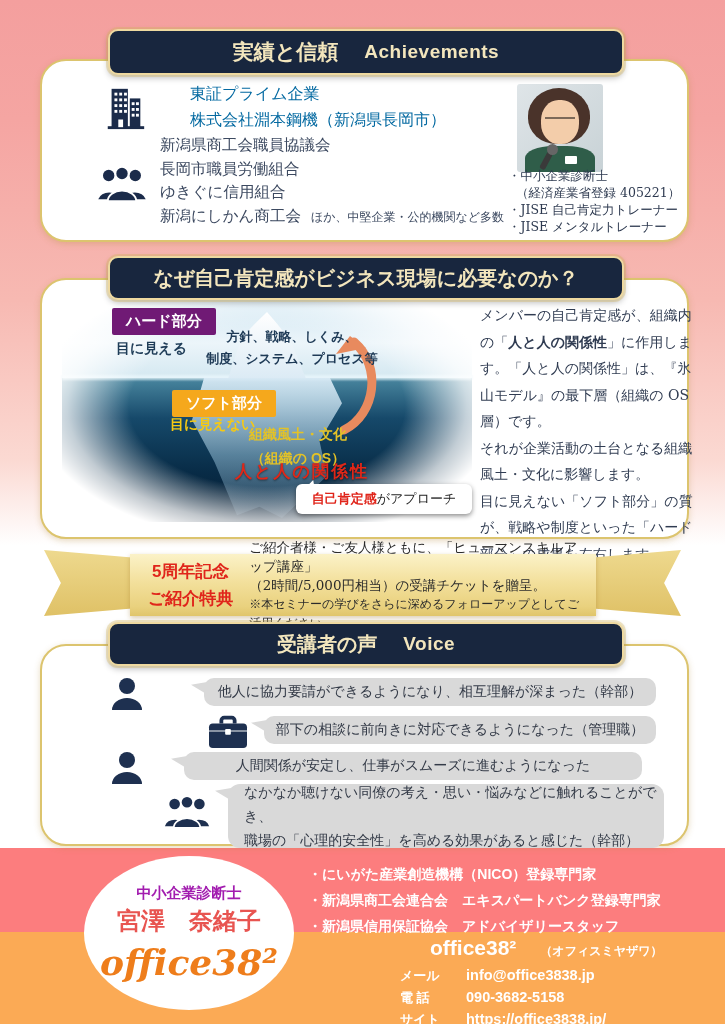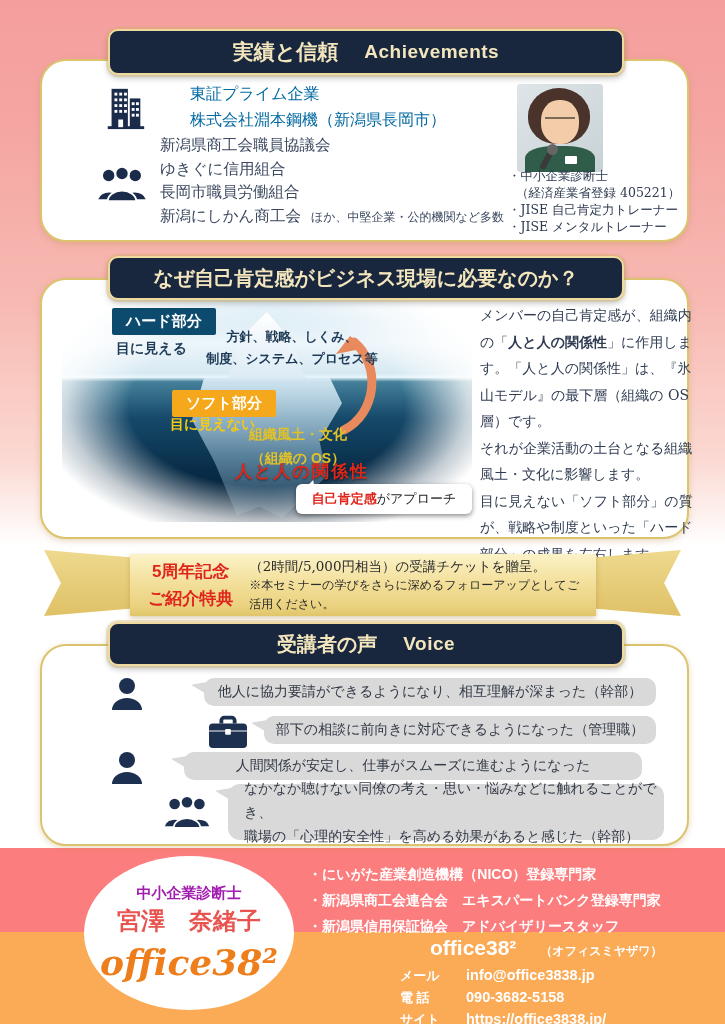--- a/index.html
+++ b/index.html
@@ -44,21 +44,21 @@
   .ib-waterline{position:absolute;left:0;top:75px;right:0;height:5px;background:rgba(235,247,252,.75);filter:blur(1px);}
   .ib-berg-top{position:absolute;left:162px;top:12px;width:86px;height:66px;
     background:linear-gradient(180deg,#ffffff,#dcebf5);
     clip-path:polygon(50% 0,62% 18%,78% 45%,95% 100%,5% 100%,20% 40%,38% 15%);}
   .ib-berg-bottom{position:absolute;left:130px;top:78px;width:150px;height:140px;
     background:linear-gradient(180deg,rgba(216,234,245,.95),rgba(150,192,216,.55) 55%,rgba(118,160,192,.18));
     clip-path:polygon(8% 0,92% 0,100% 18%,85% 45%,90% 70%,60% 100%,45% 92%,30% 98%,15% 60%,0 30%);}
   .ib-vignette{position:absolute;inset:0;pointer-events:none;z-index:4;
     background:radial-gradient(ellipse 58% 62% at 50% 48%,rgba(255,255,255,0) 58%,rgba(255,255,255,.75) 84%,#ffffff 98%);}
   .ib-label{z-index:6;font-weight:bold;}
-  .ib-hard-box{left:50px;top:8px;background:#0c4a6e;color:#fff;font-size:15px;padding:4px 14px;border-radius:2px;}
+  .ib-hard-box{left:50px;top:8px;background:#701a75;color:#fff;font-size:15px;padding:4px 14px;border-radius:2px;}
   .ib-hard-sub{left:54px;top:40px;color:#1f3d58;font-size:14px;}
   .ib-hard-items{left:130px;top:26px;width:200px;text-align:center;color:#1e3a56;font-size:13px;line-height:22px;}
   .ib-hard-items span{display:block;}
   .ib-soft-box{left:110px;top:90px;background:#f5a81c;color:#fff;font-size:15px;padding:4px 14px;border-radius:2px;}
   .ib-soft-sub{left:108px;top:116px;color:#f6c913;font-size:14px;}
   .ib-under{left:156px;top:122px;width:160px;text-align:center;color:#e3c227;font-size:14px;line-height:24px;}
   .ib-under span{display:block;}
   .ib-rel{left:140px;top:160px;width:200px;text-align:center;color:#e02718;font-size:17px;letter-spacing:2px;text-shadow:0 1px 2px rgba(0,0,0,.45);}
   .ib-arrow{left:256px;top:28px;z-index:6;}
   .ib-callout{left:234px;top:184px;width:176px;height:30px;background:#fff;border-radius:6px;z-index:7;
@@ -83,21 +83,21 @@
   .ribbon-lines .l3{font-size:12px;line-height:19px;}
   
   .v-icon{color:#1e3050;z-index:3;}
   .vb{position:absolute;background:#d9d9d9;border-radius:10px;display:flex;align-items:center;justify-content:center;
     font-size:14px;color:#333a47;z-index:2;}
   .vb::before{content:'';position:absolute;left:-13px;top:3px;width:22px;height:17px;background:#d9d9d9;
     clip-path:polygon(100% 0,100% 100%,0 22%);}
   .vb1{left:162px;top:32px;width:452px;height:28px;}
   .vb2{left:222px;top:70px;width:392px;height:28px;}
   .vb3{left:142px;top:106px;width:458px;height:28px;}
-  .vb4{left:186px;top:138px;width:436px;height:56px;border-radius:12px;flex-direction:column;align-items:flex-start;justify-content:center;padding-left:16px;box-sizing:border-box;line-height:24px;}
+  .vb4{left:186px;top:138px;width:436px;height:64px;border-radius:12px;flex-direction:column;align-items:flex-start;justify-content:center;padding-left:16px;box-sizing:border-box;line-height:24px;}
   
   .footer-pink{position:absolute;left:0;top:848px;width:725px;height:84px;background:#fc7d7e;}
   .footer-orange{position:absolute;left:0;top:932px;width:725px;height:92px;background:#fbaa55;}
   .footer-circle{position:absolute;left:84px;top:856px;width:210px;height:154px;background:#fff;border-radius:50%;
     display:flex;flex-direction:column;align-items:center;justify-content:center;z-index:4;}
   .fc-role{color:#a21caf;font-weight:bold;font-size:15px;}
   .fc-name{color:#e85450;font-weight:bold;font-size:24px;margin-top:2px;}
   .fc-logo{color:#ee7d1b;font-family:"DejaVu Serif",serif;font-style:italic;font-weight:bold;font-size:36px;margin-top:4px;}
   .footer-creds{position:absolute;left:308px;top:861px;color:#fff;font-weight:bold;font-size:14px;line-height:26px;z-index:4;}
   .footer-contact{position:absolute;left:400px;top:936px;color:#fff;z-index:4;}
@@ -157,22 +157,22 @@
         <circle cx="12" cy="11" r="6"></circle>
         <circle cx="40" cy="11" r="6"></circle>
         <path d="M1 36 a12 10 0 0 1 23 0 z"></path>
         <path d="M28 36 a12 10 0 0 1 23 0 z"></path>
         <circle cx="26" cy="9" r="7" stroke="#ffffff" stroke-width="2"></circle>
         <path d="M11 38 a15 11 0 0 1 30 0 z" stroke="#ffffff" stroke-width="2"></path>
       </g>
     </svg>
     <div class="abs org-block">
       <div>新潟県商工会職員協議会</div>
+      <div>長岡市職員労働組合</div>
       <div>ゆきぐに信用組合</div>
-      <div>長岡市職員労働組合</div>
       <div><span>新潟にしかん商工会</span><span class="org-note">ほか、中堅企業・公的機関など多数</span></div>
     </div>
     <div class="abs photo">
       <div class="hair"></div>
       <div class="face"></div>
       <div class="glasses"></div>
       <div class="body"></div>
       <div class="tag"></div>
       <div class="mic"></div>
       <div class="michead"></div>
@@ -227,20 +227,21 @@
   </div>
 
   <div class="ribbon-tail left"></div>
   <div class="ribbon-tail right"></div>
   <div class="ribbon-band">
     <div class="ribbon-badge">
       <div>5周年記念</div>
       <div>ご紹介特典</div>
     </div>
     <div class="ribbon-lines">
+      <div class="l1">ご紹介者様・ご友人様ともに、「ヒューマンスキルアップ講座」</div>
       <div class="l2">（2時間/5,000円相当）の受講チケットを贈呈。</div>
       <div class="l3">※本セミナーの学びをさらに深めるフォローアップとしてご活用ください。</div>
     </div>
   </div>
 
   <div class="pill pill3">
     <span>受講者の声</span>
     <span class="en">Voice</span>
   </div>
 

